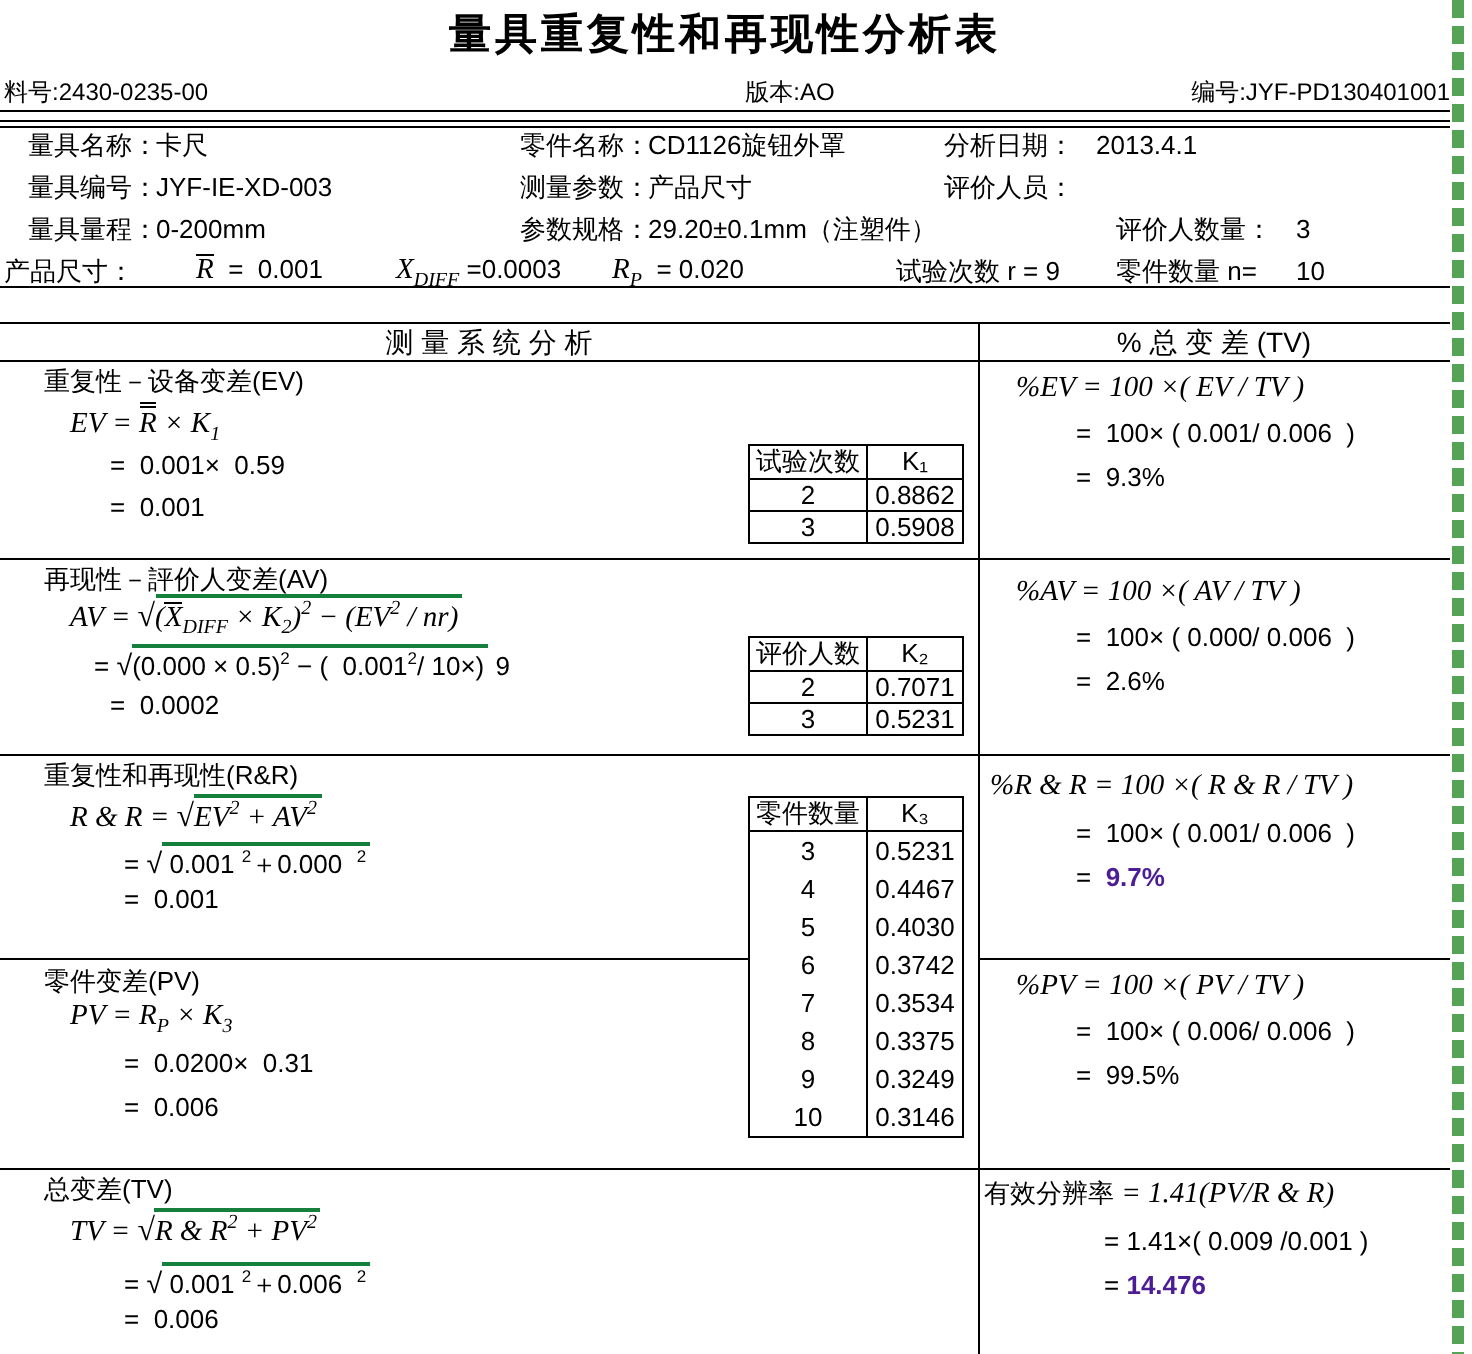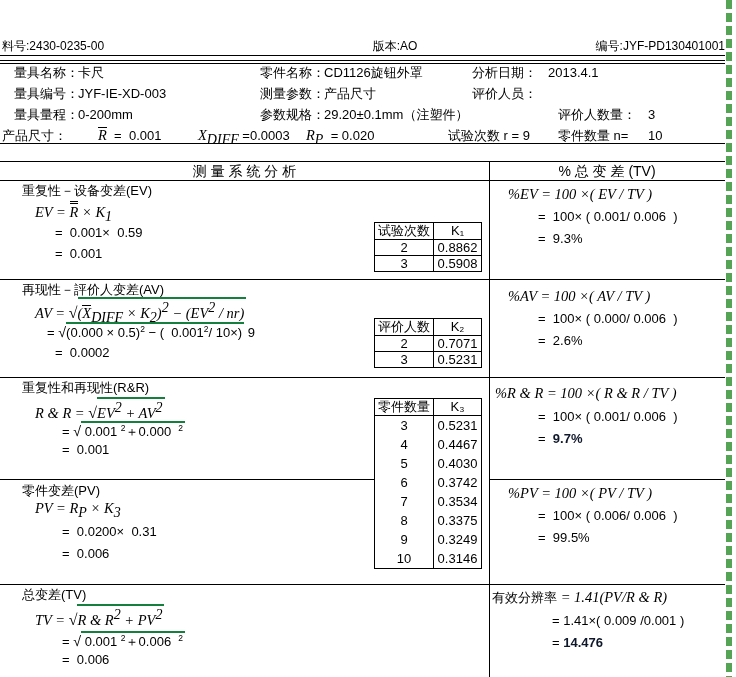--- a/index.html
+++ b/index.html
@@ -6,47 +6,48 @@
   .sheet{position:relative;width:736px;height:677px;background:#ffffff;overflow:hidden;
          font-family:"Liberation Sans","DejaVu Sans",sans-serif;color:#000;}
   .t{position:absolute;white-space:pre;font-size:13px;line-height:1.15;}
   .small{font-size:12px;}
   .title{font-size:21px;font-weight:bold;letter-spacing:2px;}
   .center{text-align:center;}
   .right{text-align:right;}
   .hl{position:absolute;height:1px;background:#000;}
   .vl{position:absolute;width:1px;background:#000;}
   .math{font-family:"Liberation Serif","DejaVu Serif",serif;font-style:italic;font-size:14.5px;white-space:pre;}
-  .math sub,.math sup{font-size:14px;}
+  .math sub,.math sup{font-size:10px;}
   .math .num{font-family:"Liberation Sans","DejaVu Sans",sans-serif;font-style:normal;font-size:13px;}
   .calc{font-family:"Liberation Sans","DejaVu Sans",sans-serif;font-style:normal;font-size:13px;white-space:pre;}
   .calc sup{font-size:8.5px;}
   .over{display:inline-block;border-top:1px solid #000;line-height:1.1;}
   .dover{display:inline-block;border-top:3px double #000;line-height:1.1;padding-top:1px;}
   .rad{font-style:normal;font-size:1.1em;}
   .vin{display:inline-block;border-top:2px solid #15803d;line-height:1.25;padding:0 2px 0 0;}
-  .red{color:#0f172a;font-weight:bold;}
+  .red{color:#4c1d95;font-weight:bold;}
   .hdr{font-size:14px;}
   .ktable{position:absolute;border:1px solid #000;background:#fff;font-size:13px;text-align:center;width:106px;}
   .krow{display:flex;}
   .kcell{height:15px;line-height:15px;}
   .kcell:first-child{width:58px;border-right:1px solid #000;}
   .kcell:last-child{width:47px;}
   .khead{border-bottom:1px solid #000;}
   .khead .kcell{height:16px;line-height:16px;}
   .lined .kbody .krow + .krow{border-top:1px solid #000;}
   .k3 .kbody .kcell{height:19px;line-height:19px;}
   .pagebreak{position:absolute;top:0;width:6px;height:677px;
      background:repeating-linear-gradient(180deg,#55a455 0 9px,#ffffff 9px 13px);}
 </style>
 </head>
 <body>
 
 <div class="sheet">
 
+  <div class="t title center" style="left:0;top:6px;width:725px;">量具重复性和再现性分析表</div>
 
   <div class="t small" style="left:2px;top:40px;"><span>料号:</span><span>2430-0235-00</span></div>
   <div class="t small center" style="left:340px;top:40px;width:110px;"><span>版本:</span><span>AO</span></div>
   <div class="t small right" style="left:555px;top:40px;width:170px;"><span>编号:</span><span>JYF-PD130401001</span></div>
 
   <div class="hl" style="left:0;top:55px;width:725px;"></div>
   <div class="hl" style="left:0;top:60px;width:725px;"></div>
   <div class="hl" style="left:0;top:63px;width:725px;"></div>
 
   <div class="t" style="left:14px;top:66px;">量具名称：</div>

